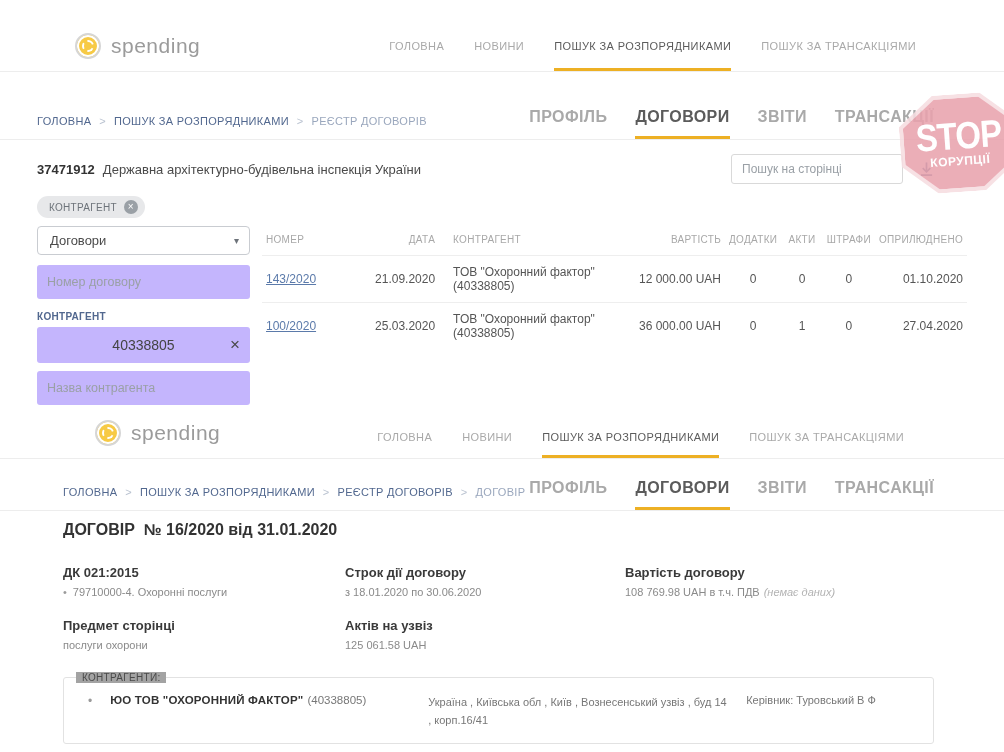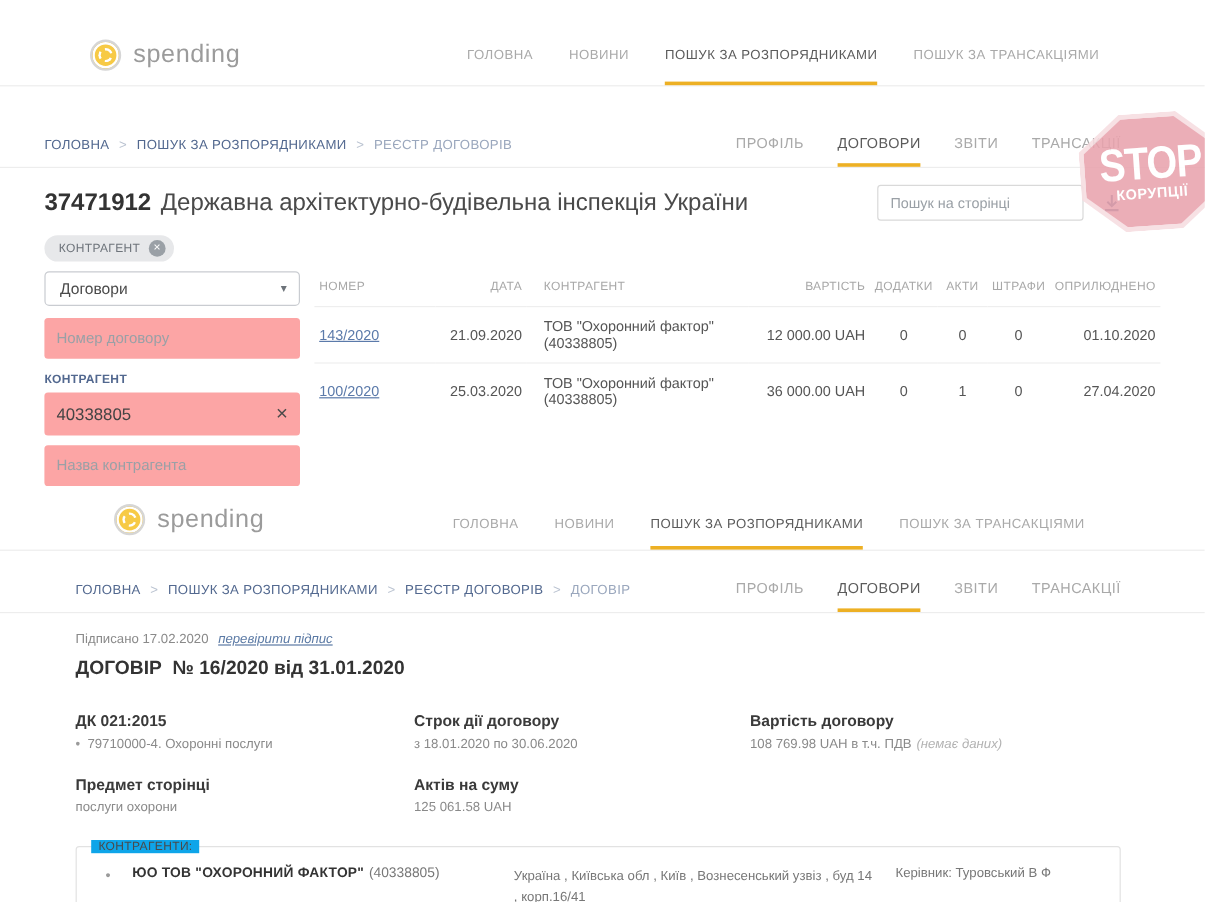--- a/index.html
+++ b/index.html
@@ -26,28 +26,28 @@
   
   .crumb-row { display:flex; justify-content:space-between; align-items:flex-end;
     border-bottom:1px solid #ededed; }
   .crumb-row.r1 { margin-top:36px; padding:0 70px 0 37px; height:32px; }
   .crumb-row.r2 { margin-top:20px; padding:0 70px 0 63px; height:32px; }
   .breadcrumb { display:flex; gap:8px; padding-bottom:12px; font-size:11px; letter-spacing:.3px; }
   .breadcrumb a { color:#52688f; text-decoration:none; text-transform:uppercase; cursor:pointer; }
   .breadcrumb .sep { color:#b9c2d0; }
   .breadcrumb a.last { color:#9aa7bd; cursor:default; }
   .tabs { display:flex; gap:28px; }
-  .tabs a { font-size:12px; letter-spacing:.4px; color:#a9a9a9; text-transform:uppercase;
-    text-decoration:none; padding-bottom:10px; border-bottom:3px solid transparent; cursor:pointer; }
+  .tabs a { font-size:16px; letter-spacing:.4px; color:#a9a9a9; text-transform:uppercase;
+    text-decoration:none; padding-bottom:10px; border-bottom:3px solid transparent; cursor:pointer;font-weight:bold; }
   .tabs a.active { color:#5b5b5b; border-bottom-color:#edb024; }
 
   
   .title-row { display:flex; justify-content:space-between; align-items:center;
     padding:14px 70px 10px 37px; }
-  .org { font-size:20px; color:#4a4a4a; }
+  .org { font-size:13px; color:#4a4a4a; }
   .org b { color:#333; margin-right:8px; }
   .title-tools { display:flex; align-items:center; gap:16px; }
   .search-box { display:flex; align-items:center; border:1px solid #d9d9d9; border-radius:3px;
     height:30px; padding:0 8px 0 10px; width:172px; background:#fff; }
   .search-box input { border:none; outline:none; flex:1; font-size:12px; color:#555;
     font-family:inherit; background:transparent; }
   .search-box input::placeholder { color:#9aa0a6; }
   .dl-icon { color:#41618e; display:flex; cursor:pointer; }
 
   
@@ -57,26 +57,26 @@
   .chip-x { width:14px; height:14px; border-radius:50%; background:#9aa0a6; color:#fff;
     font-size:10px; line-height:14px; text-align:center; cursor:pointer; }
 
   
   .content1 { display:flex; padding:0 37px; gap:12px; }
   .filters { width:213px; flex:none; }
   .select { display:flex; justify-content:space-between; align-items:center; border:1px solid #c9ccd1;
     border-radius:4px; height:29px; padding:0 10px 0 12px; font-size:13px; color:#4a4a4a;
     margin-bottom:10px; cursor:pointer; background:#fff; }
   .select .caret { color:#6d737a; font-size:10px; }
-  .f-input { width:100%; background:#fca5a5; border:none; border-radius:3px; height:34px;
+  .f-input { width:100%; background:#c4b5fd; border:none; border-radius:3px; height:34px;
     padding:0 10px; font-size:12.5px; color:#444; font-family:inherit; outline:none; margin-bottom:8px; }
   .f-input::placeholder { color:#9aa0a6; }
   .f-label { font-size:10px; font-weight:bold; color:#52688f; letter-spacing:.3px; margin:4px 0 5px; }
   .input-wrap { position:relative; margin-bottom:8px; }
-  .input-wrap .f-input { margin-bottom:0; height:36px; font-size:14px; }
+  .input-wrap .f-input { margin-bottom:0; height:36px; font-size:14px;text-align:center; }
   .clear-x { position:absolute; right:10px; top:8px; font-size:17px; color:#4a4a4a; cursor:pointer; }
 
   table.ctable { flex:1; border-collapse:collapse; table-layout:fixed; align-self:flex-start; }
   .ctable col.c-num{width:15%}.ctable col.c-date{width:11%}.ctable col.c-agent{width:28%}
   .ctable col.c-amt{width:15%}.ctable col.c-add{width:7%}.ctable col.c-act{width:6%}
   .ctable col.c-fine{width:6%}.ctable col.c-pub{width:12%}
   .ctable th { font-size:10px; font-weight:normal; color:#a8a8a8; text-transform:uppercase;
     text-align:left; padding:8px 4px 10px; letter-spacing:.3px; }
   .ctable td { font-size:12px; color:#555; padding:9px 4px; border-top:1px solid #eee; vertical-align:middle; }
   .ctable .r { text-align:right; } .ctable .c { text-align:center; }
@@ -89,21 +89,21 @@
   .contract-title { padding:10px 0 0 63px; font-size:16px; color:#333; white-space:pre-wrap; }
   .grid3 { display:grid; grid-template-columns:282px 280px 1fr; row-gap:20px;
     padding:26px 70px 0 63px; }
   .fld-label { font-size:13px; font-weight:bold; color:#3a3a3a; margin-bottom:6px; }
   .fld-value { font-size:11px; color:#8a8a8a; }
   .fld-value .bullet { color:#9a9a9a; margin-right:6px; }
   .fld-note { font-style:italic; color:#b3b3b3; margin-left:4px; }
 
   .cbox { position:relative; margin:26px 70px 0 63px; border:1px solid #e2e2e2; border-radius:3px;
     padding:16px 16px 14px 16px; }
-  .cbox-label { position:absolute; top:-6px; left:12px; background:#0ea5e9; padding:0 6px;
+  .cbox-label { position:absolute; top:-6px; left:12px; background:#a3a3a3; padding:0 6px;
     font-size:10px; color:#4a4a4a; letter-spacing:.3px; }
   .cbox-row { display:flex; gap:18px; align-items:flex-start; }
   .cbox-bullet { color:#9a9a9a; font-size:12px; padding-left:8px; }
   .cbox-name { font-size:11.5px; color:#333; width:300px; flex:none; }
   .cbox-name b { letter-spacing:.2px; }
   .cbox-name .code { color:#777; font-weight:normal; margin-left:4px; }
   .cbox-addr { font-size:11px; color:#777; width:300px; flex:none; line-height:1.6; }
   .cbox-head { font-size:11px; color:#777; }
 
   
@@ -276,23 +276,20 @@
       <a class="last">ДОГОВІР</a>
     </div>
     <div class="tabs">
       <a>ПРОФІЛЬ</a>
       <a class="active">ДОГОВОРИ</a>
       <a>ЗВІТИ</a>
       <a>ТРАНСАКЦІЇ</a>
     </div>
   </div>
 
-  <div class="signed">
-    <span>Підписано 17.02.2020</span><a>перевірити підпис</a>
-  </div>
 
   <h2 class="contract-title">ДОГОВІР  № 16/2020 від 31.01.2020</h2>
 
   <div class="grid3">
     <div>
       <div class="fld-label">ДК 021:2015</div>
       <div class="fld-value"><span class="bullet">•</span><span>79710000-4. Охоронні послуги</span></div>
     </div>
     <div>
       <div class="fld-label">Строк дії договору</div>
@@ -300,21 +297,21 @@
     </div>
     <div>
       <div class="fld-label">Вартість договору</div>
       <div class="fld-value"><span>108 769.98 UAH в т.ч. ПДВ</span><span class="fld-note">(немає даних)</span></div>
     </div>
     <div>
       <div class="fld-label">Предмет сторінці</div>
       <div class="fld-value">послуги охорони</div>
     </div>
     <div>
-      <div class="fld-label">Актів на суму</div>
+      <div class="fld-label">Актів на узвіз</div>
       <div class="fld-value">125 061.58 UAH</div>
     </div>
   </div>
 
   <div class="cbox">
     <span class="cbox-label">КОНТРАГЕНТИ:</span>
     <div class="cbox-row">
       <span class="cbox-bullet">•</span>
       <div class="cbox-name">
         <b>ЮО ТОВ "ОХОРОННИЙ ФАКТОР"</b><span class="code">(40338805)</span>

